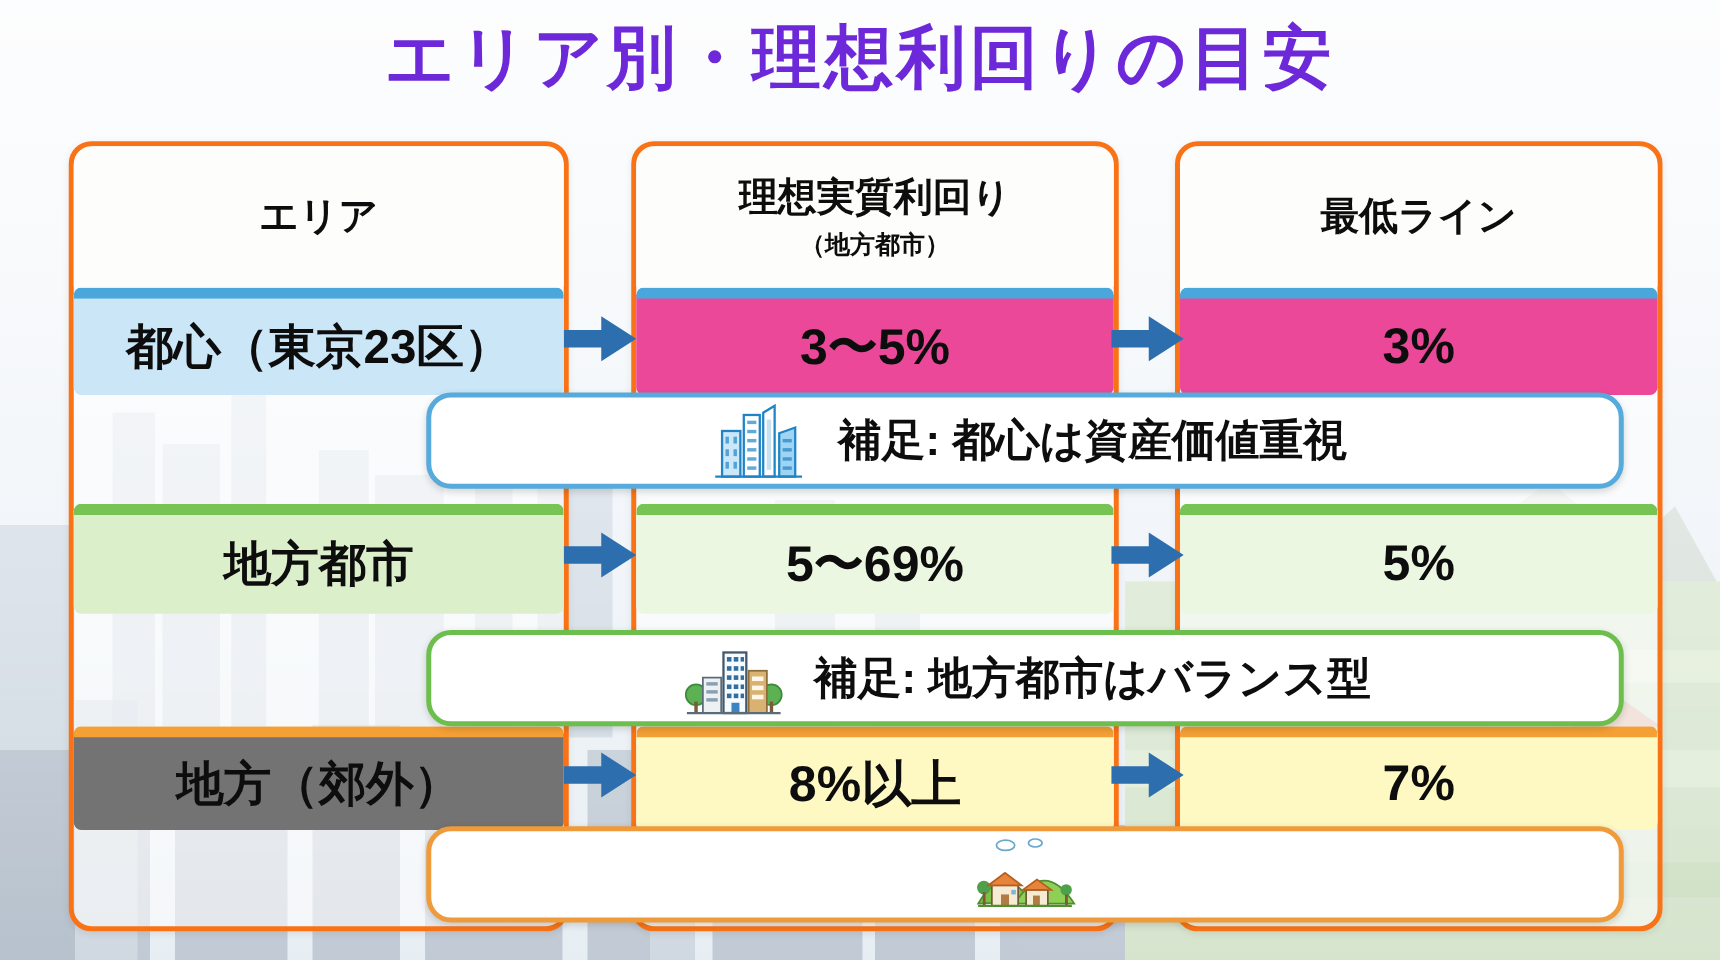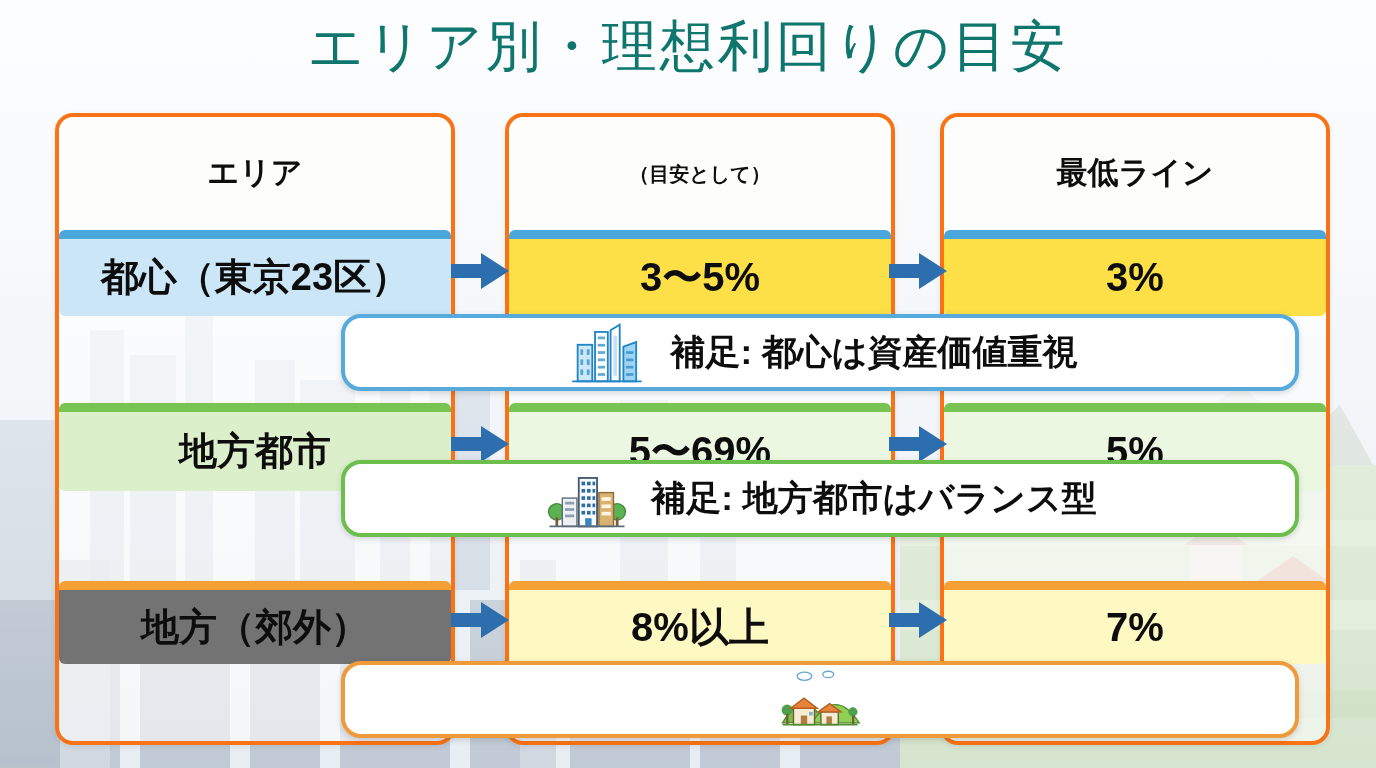--- a/index.html
+++ b/index.html
@@ -4,22 +4,22 @@
 <style>
   html,body{margin:0;padding:0;}
   .stage{
     position:relative; width:1376px; height:768px; overflow:hidden;
     font-family:"Liberation Sans","DejaVu Sans",sans-serif;
     background:#eaeff5; color:#0d0d0d;
   }
   .bg{position:absolute; inset:0; width:100%; height:100%;}
   .title{
     position:absolute; top:10px; left:0; width:100%; margin:0;
-    text-align:center; font-size:55px; font-weight:400; letter-spacing:3px;
-    color:#0f766e;
+    text-align:center; font-size:55px; font-weight:700; letter-spacing:3px;
+    color:#6d28d9;
   }
   
   .panel{
     position:absolute; top:113px; height:632px;
     background:rgba(255,255,255,0.55);
     border:4px solid #f97316; border-radius:18px;
     box-shadow:0 2px 6px rgba(0,0,0,0.08);
     box-sizing:border-box;
   }
   #panel-area{left:55px; width:400px;}
@@ -34,40 +34,40 @@
   .head-sub{font-size:20px; font-weight:800; margin-top:3px;}
   
   .band{
     position:absolute; left:0; right:0; border-radius:6px;
     display:flex; align-items:center; justify-content:center;
     font-weight:800; font-size:38px; box-sizing:border-box;
   }
   .b1{top:113px; height:86px;}
   .b2{top:286px; height:88px;}
   .b3{top:464px; height:83px;}
-  .band.blue{border-top:9px solid #4aa7dc; background:#fde047;}
+  .band.blue{border-top:9px solid #4aa7dc; background:#ec4899;}
   .band.blue.dark{background:#cbe6f7;}
   .band.green{border-top:9px solid #77c353; background:#ecf7e1;}
   .band.green.dark{background:#dbefca;}
   .band.orange{border-top:9px solid #f4a035; background:#fef9c3;}
   .band.orange.dark{background:#737373;}
   .val{font-size:40px;}
   
   .arrow{position:absolute; width:58px; height:40px;}
   .g1{left:451px;} .g2{left:889px;}
   .a1{top:251px;} .a2{top:424px;} .a3{top:600px;}
   
   .note{
     position:absolute; left:341px; width:958px; height:77px;
     background:#ffffff; border-radius:20px; box-sizing:border-box;
     display:flex; align-items:center; justify-content:center; gap:20px;
     box-shadow:0 2px 6px rgba(0,0,0,0.15);
   }
   #note-0{top:314px; border:4px solid #57abdc;}
-  #note-1{top:460px; border:4px solid #6dbf4d;}
+  #note-1{top:504px; border:4px solid #6dbf4d;}
   #note-2{top:661px; border:4px solid #f09b3b;}
   .note-icon{width:88px; height:64px; flex:0 0 auto;}
   .note-text{font-size:35px; font-weight:800; white-space:nowrap;}
 </style>
 </head>
 <body>
 
 <div class="stage">
 
   <svg class="bg" viewBox="0 0 1376 768" preserveAspectRatio="none" aria-hidden="true">
@@ -134,21 +134,22 @@
     <div class="band green dark b2">
       <span>地方都市</span>
     </div>
     <div class="band orange dark b3">
       <span>地方（郊外）</span>
     </div>
   </section>
 
   <section class="panel" id="panel-ideal">
     <div class="head">
-      <div class="head-sub">（目安として）</div>
+      <div class="head-main">理想実質利回り</div>
+      <div class="head-sub">（地方都市）</div>
     </div>
     <div class="band blue b1">
       <span class="val">3〜5%</span>
     </div>
     <div class="band green b2">
       <span class="val">5〜69%</span>
     </div>
     <div class="band orange b3">
       <span class="val">8%以上</span>
     </div>

